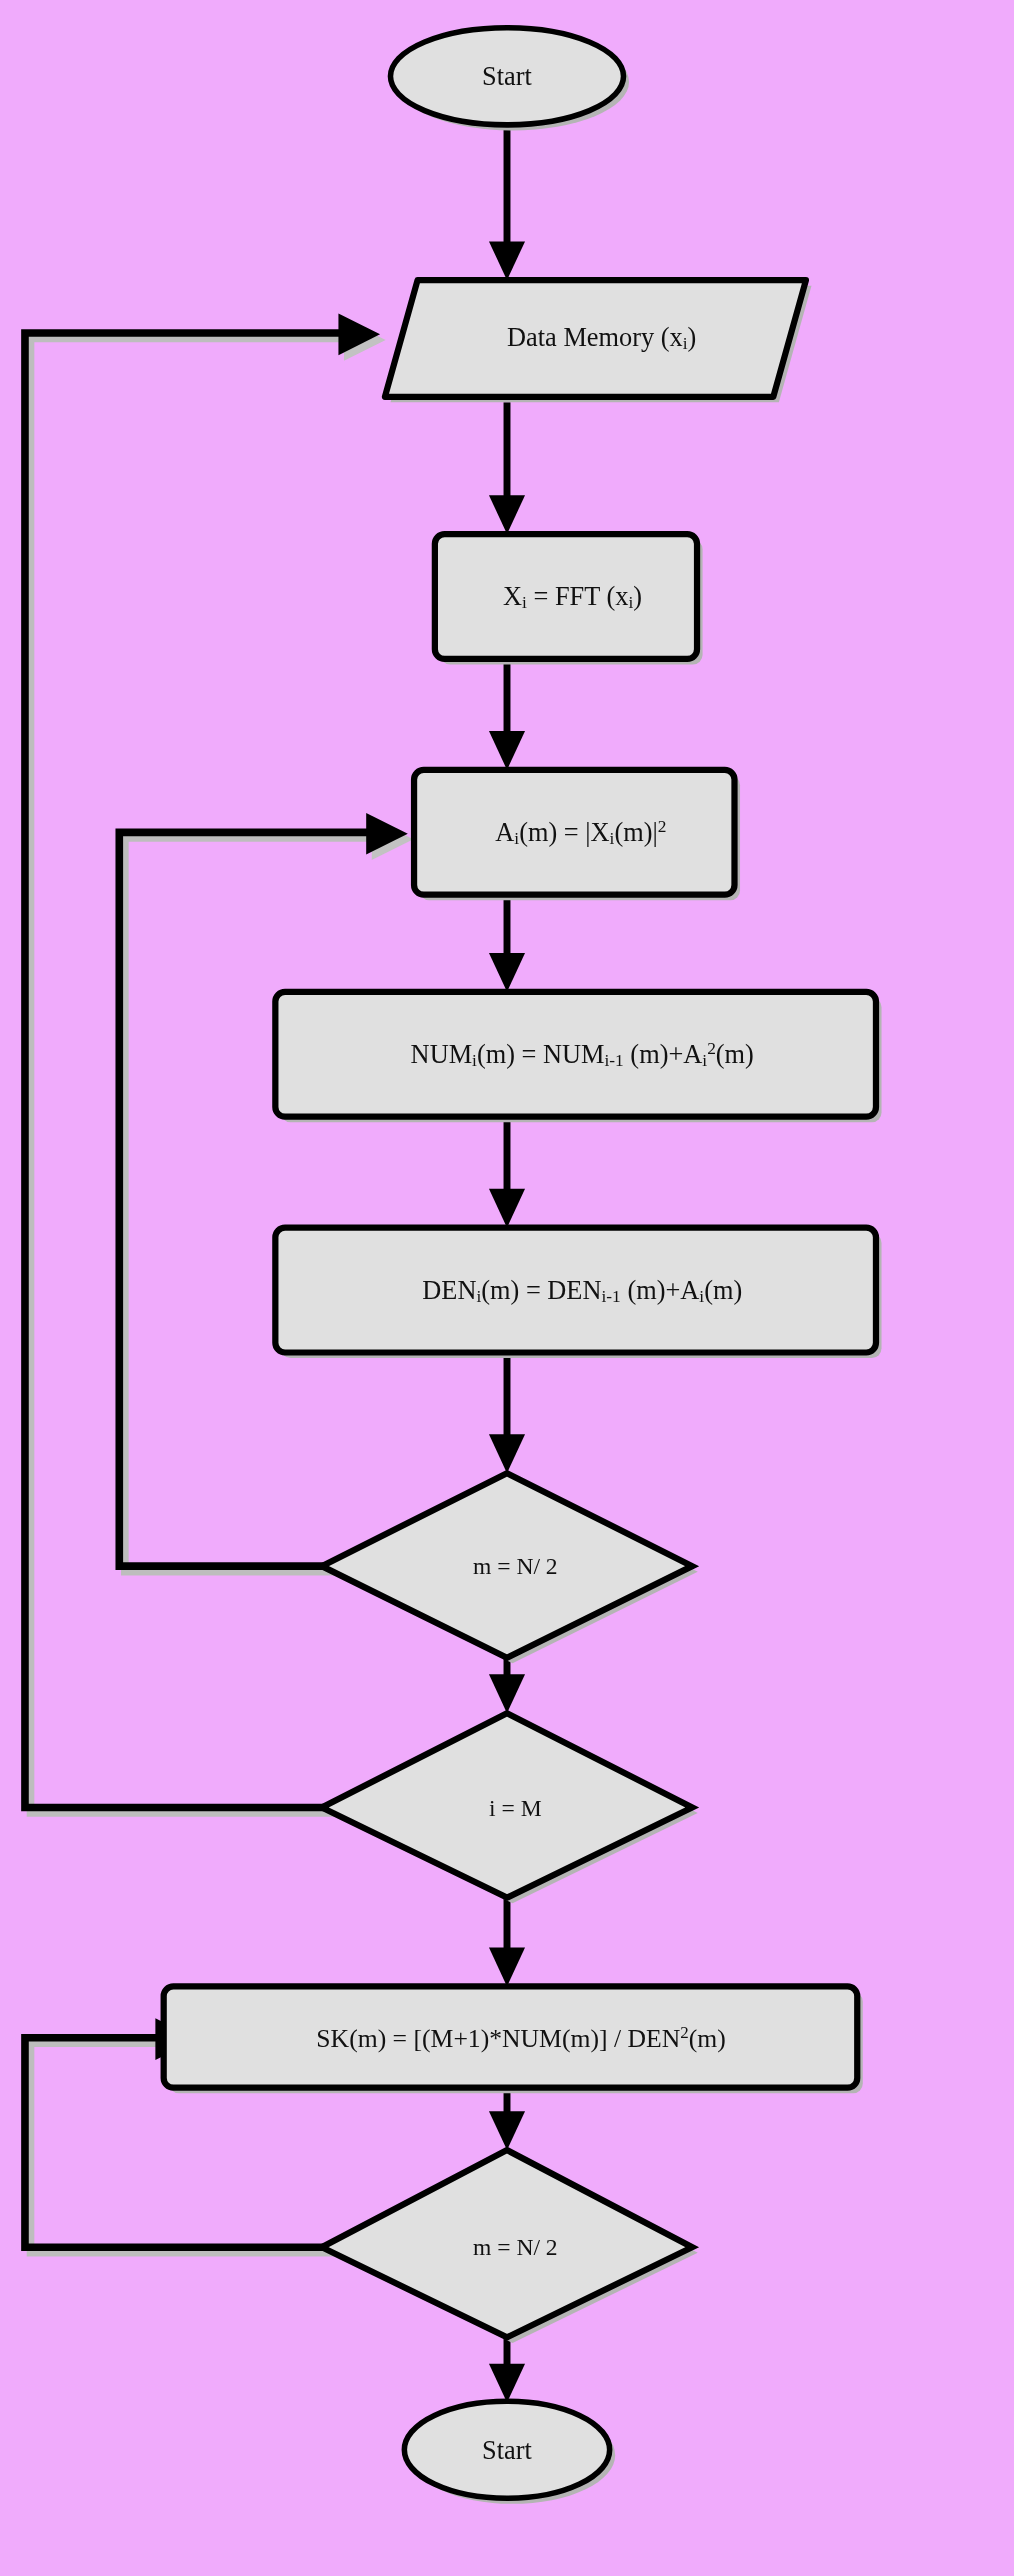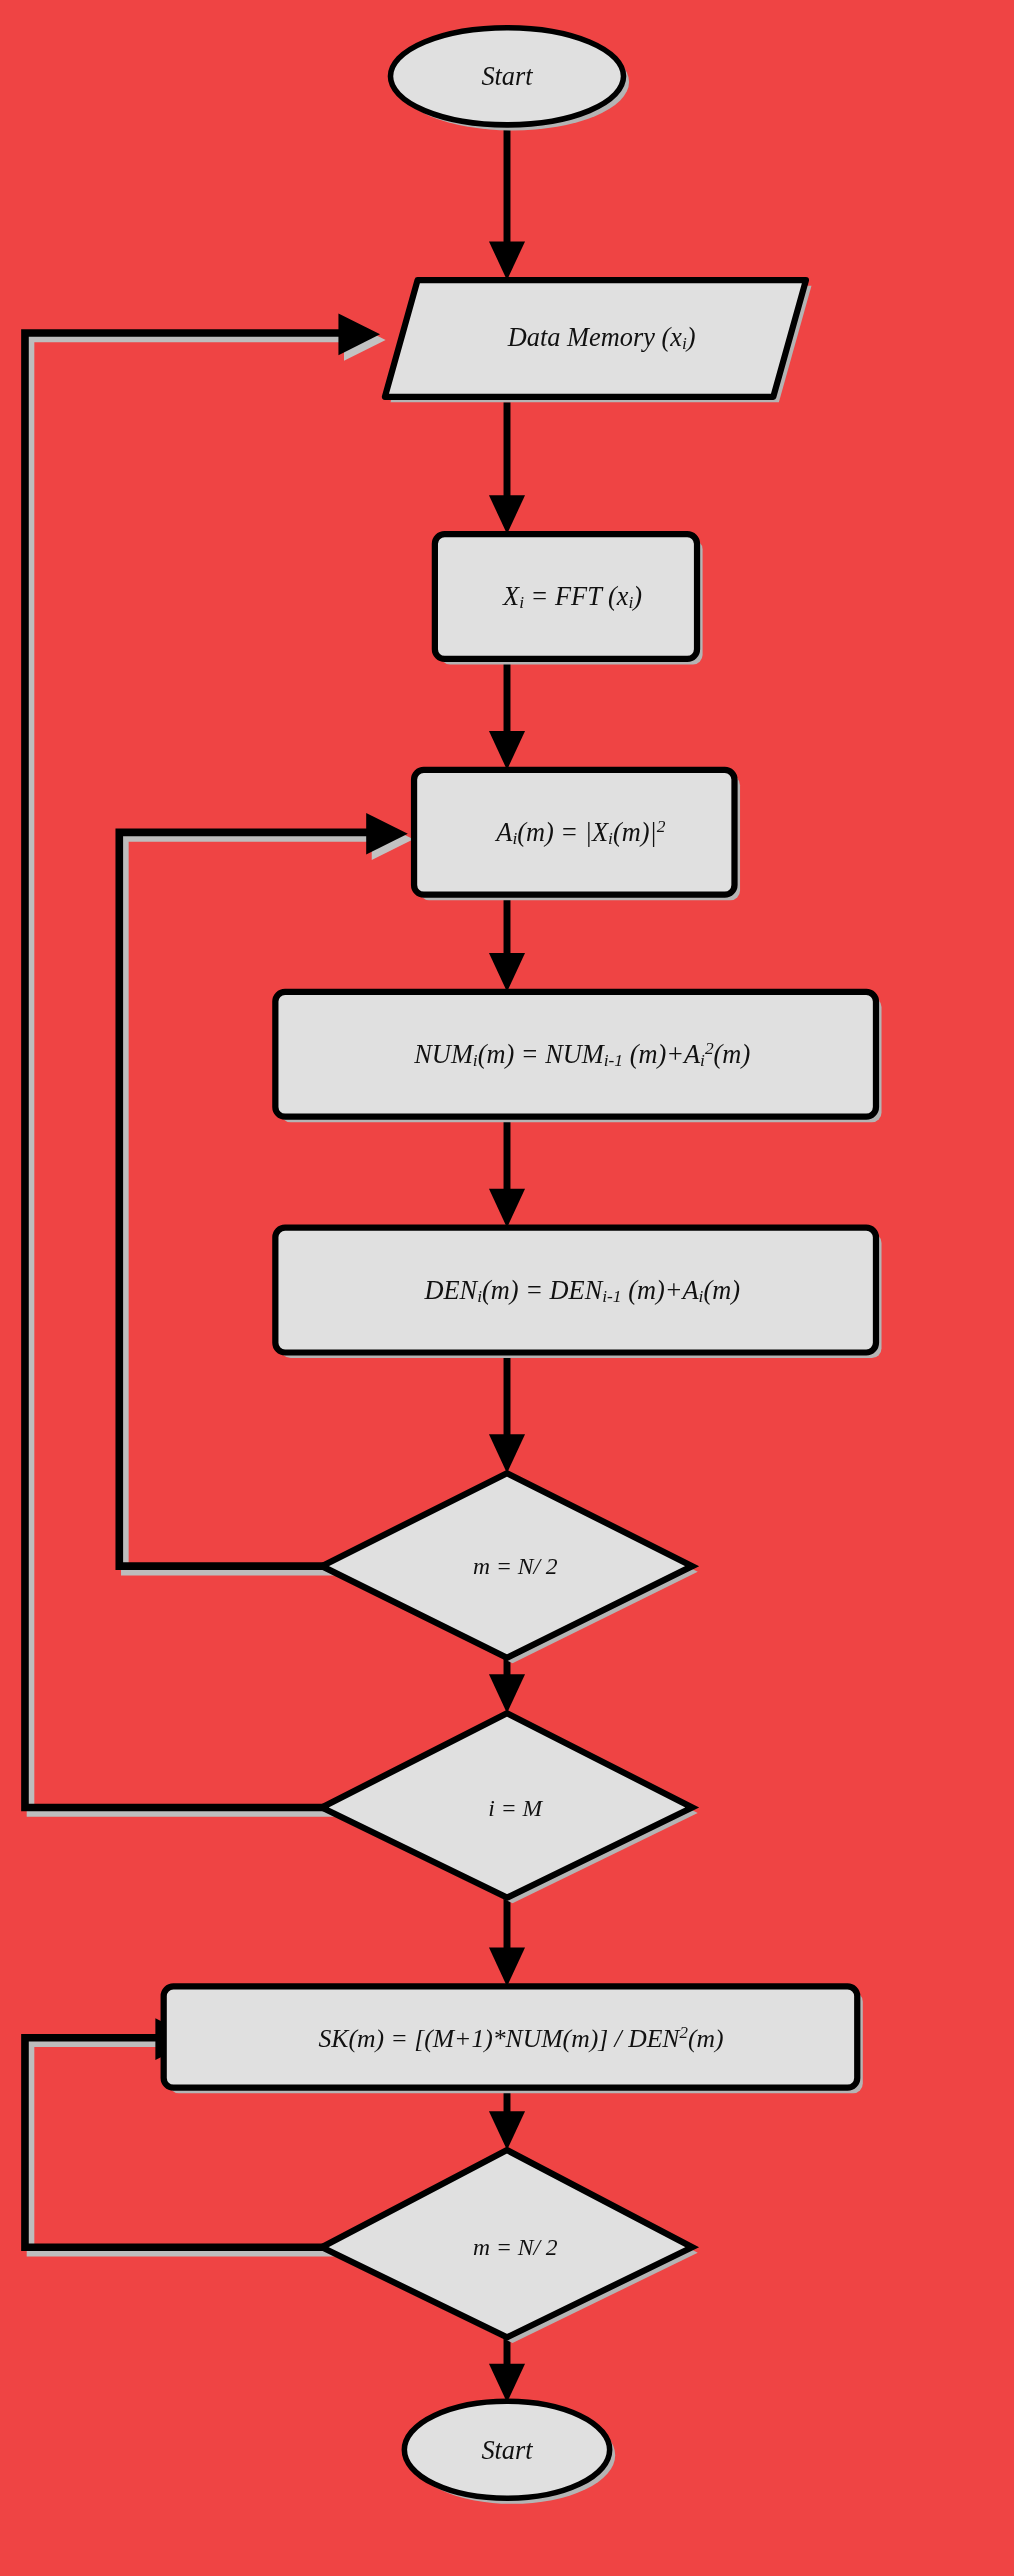--- a/index.html
+++ b/index.html
@@ -5,23 +5,22 @@
 <style>
   html,body{margin:0;padding:0;background:#ffffff;}
   body{
     font-family:"Liberation Serif","DejaVu Serif",serif;
     -webkit-font-smoothing:antialiased;
   }
   #canvas{
     position:relative;
     width:1014px;
     height:2576px;
-    background:#ef4444;
+    background:#f0abfc;
     overflow:hidden;
-    font-style:italic;
   }
   svg#flow{
     position:absolute;
     left:0; top:0;
     width:1014px;
     height:2576px;
     display:block;
   }
   .shape-fill{ fill:#e0e0e0; }
   .shape-stroke{ stroke:#000000; }

